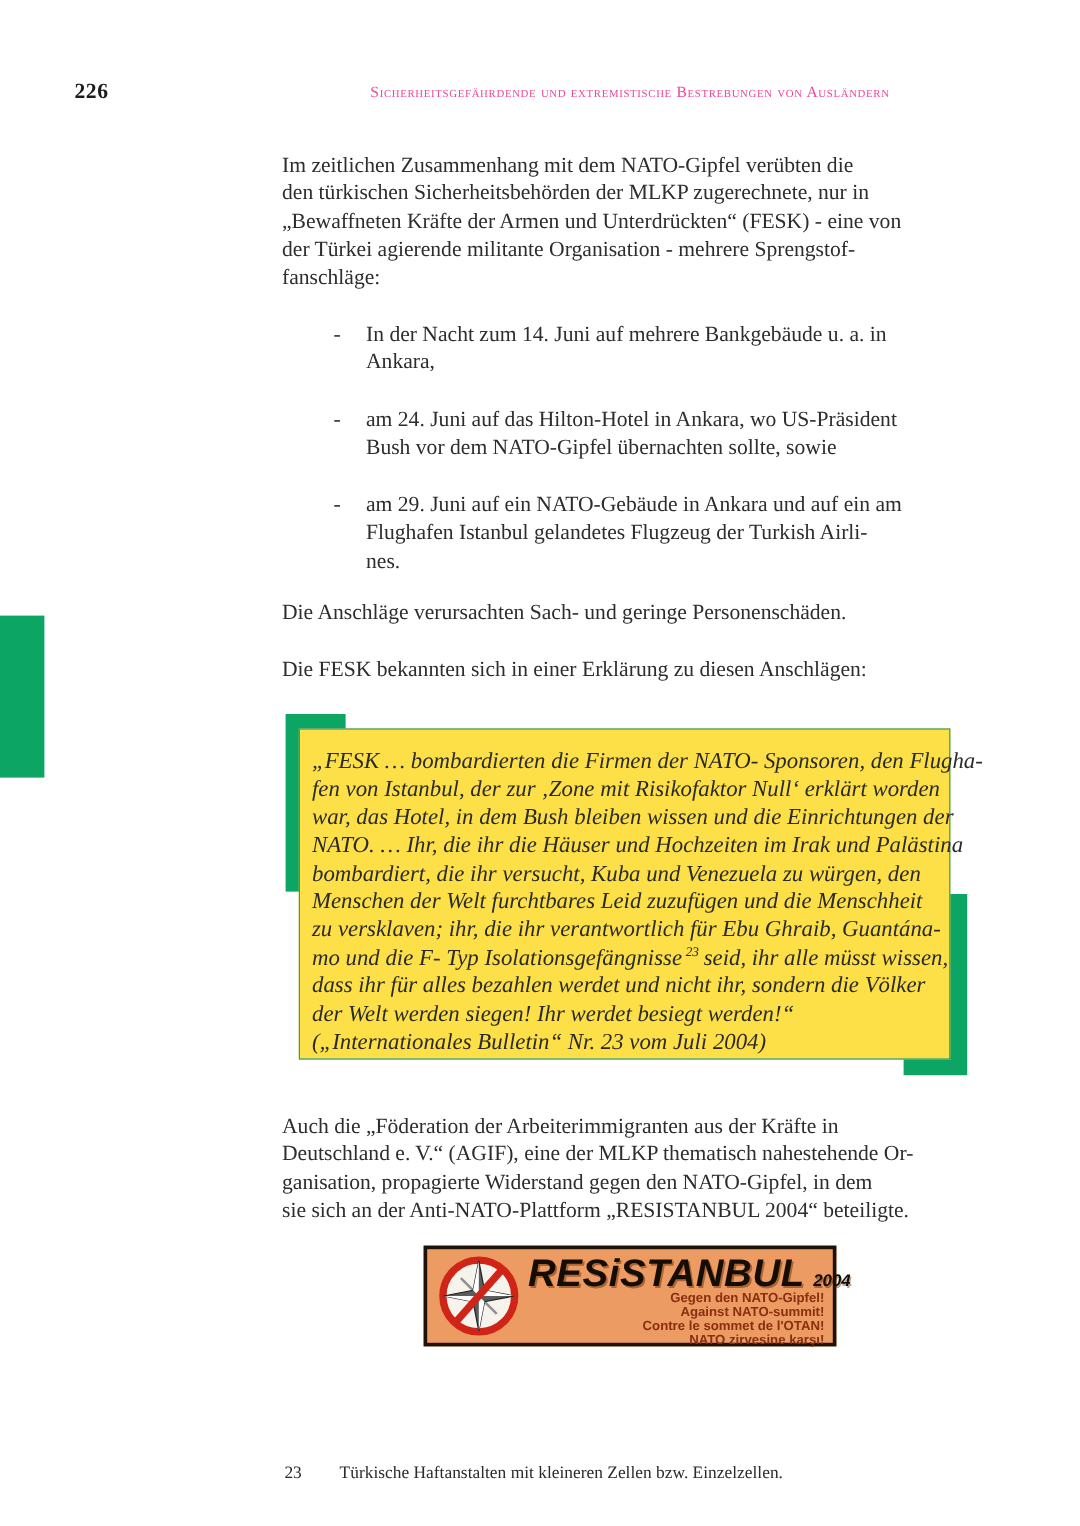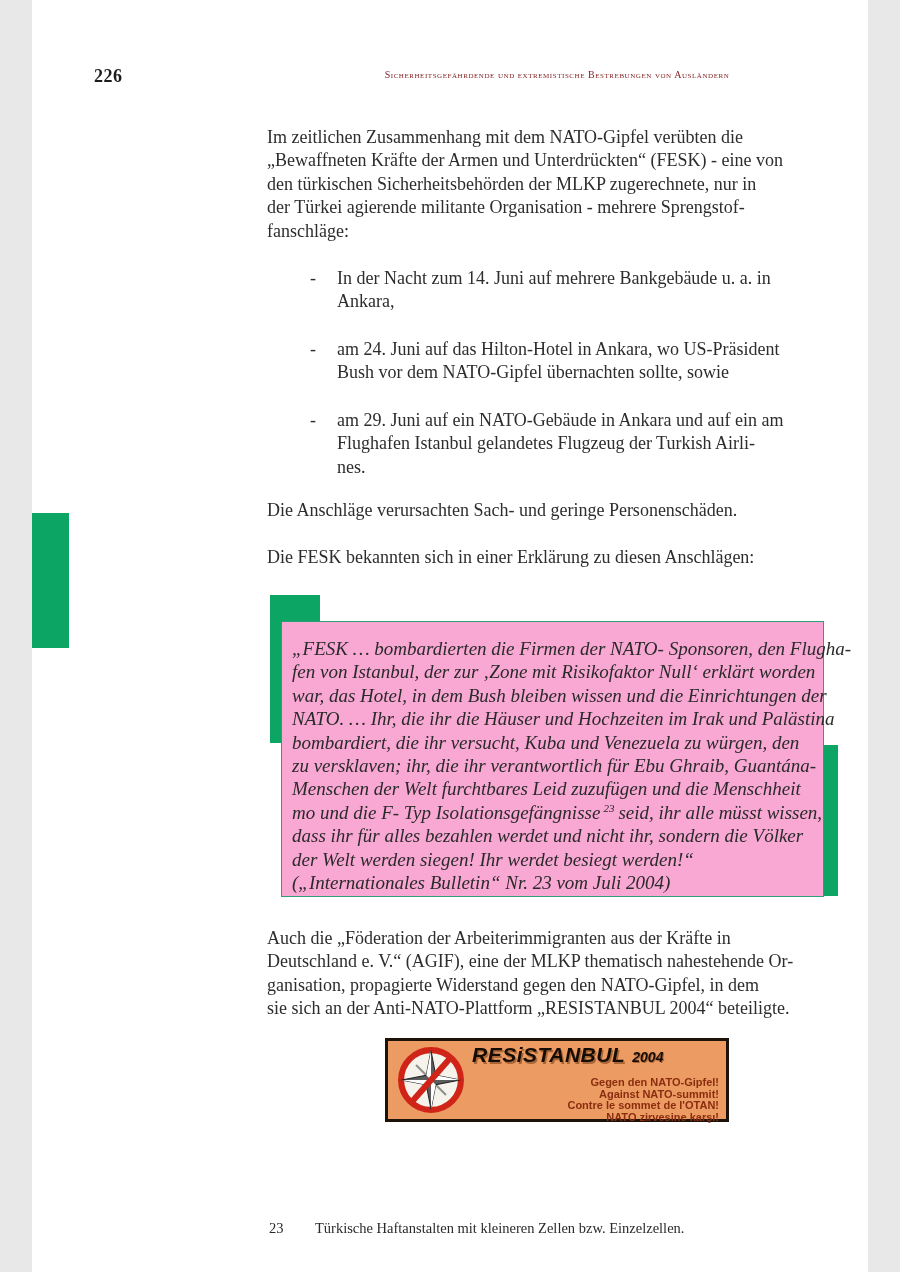--- a/index.html
+++ b/index.html
@@ -1,41 +1,41 @@
 <!DOCTYPE html>
 <html lang="de"><head>
 <meta charset="utf-8">
 <style>
   html, body { margin: 0; padding: 0; background: #e8e8e8; }
   .page {
     position: relative;
-    width: 836px;
+    width: 900px;
     height: 1272px;
     margin: 0 auto;
     background: #ffffff;
     overflow: hidden;
     font-family: "Liberation Serif", serif;
     color: #2d2d2d;
   }
   .abs { position: absolute; }
   .line { white-space: nowrap; }
 
   
   .page-number {
     left: 62px; top: 66px;
     font-size: 18px; font-weight: bold; color: #1c1c1c;
     letter-spacing: 0.5px;
   }
   .running-header {
     left: 235px; top: 69px; width: 580px;
     text-align: center;
     font-variant: small-caps;
-    font-size: 10px;
+    font-size: 13px;
     letter-spacing: 0.55px;
-    color: #7f1d1d;
+    color: #ec4899;
   }
 
   
   .body-text { font-size: 18px; line-height: 23.4px; }
   .para1 { left: 235px; top: 126px; }
   .para2 { left: 235px; top: 499px; }
   .para3 { left: 235px; top: 546px; }
   .para4 { left: 235px; top: 927px; }
 
   .bullet { left: 278px; display: flex; }
@@ -45,25 +45,24 @@
   .bullet-dash { width: 27px; flex: 0 0 27px; }
 
   
   .margin-bar { left: 0; top: 513px; width: 37px; height: 135px; }
   .q-bar-tl   { left: 238px; top: 595px; width: 50px; height: 148px; z-index: 0; }
   .q-bar-br   { left: 753px; top: 745px; width: 53px; height: 151px; z-index: 0; }
 
   
   .q-box {
     left: 249px; top: 607px; width: 543px; height: 276px;
-    background: #f9a8d4;
+    background: #fde047;
     box-sizing: border-box;
     padding: 15px 4px 0 10px;
     z-index: 1;
-    margin-top: 14px;
   }
   .quote-text { font-size: 19px; font-style: italic; line-height: 23.4px; color: #2a2a2a; }
   .q-sup {
     font-size: 11px;
     vertical-align: super;
     line-height: 0;
     margin: 0 4px 0 3px;
   }
 
   
@@ -75,21 +74,21 @@
   }
   .banner-logo { position: absolute; left: 9px; top: 5px; width: 68px; height: 68px; }
   .banner-title-row {
     position: absolute; left: 84px; top: 2px;
     display: flex; align-items: baseline;
     font-family: "Liberation Sans", sans-serif;
     font-style: italic; font-weight: bold;
     color: #150d04;
     white-space: nowrap;
   }
-  .banner-title { font-size: 21px; letter-spacing: 0.5px; text-shadow: 1.5px 1.5px 0 rgba(90,35,5,0.45); font-style: italic; }
+  .banner-title { font-size: 32px; letter-spacing: 0.5px; text-shadow: 1.5px 1.5px 0 rgba(90,35,5,0.45); font-style: italic; }
   .banner-year  { font-size: 14px; margin-left: 7px; text-shadow: 1px 1px 0 rgba(90,35,5,0.45); }
   .banner-slogans {
     position: absolute; right: 7px; top: 36px;
     text-align: right;
     font-family: "Liberation Sans", sans-serif;
     font-weight: bold;
     font-size: 11px; line-height: 11.5px;
     color: #8a2d10;
   }
 
@@ -103,22 +102,22 @@
 <div class="page">
 
   <div class="abs page-number">226</div>
   <div class="abs running-header">Sicherheitsgefährdende und extremistische Bestrebungen von Ausländern</div>
 
   <div class="abs margin-bar" style="background: rgb(12, 165, 100);"></div>
 
   <div class="abs body-text para1">
 
   <div class="line">Im zeitlichen Zusammenhang mit dem NATO-Gipfel verübten die</div>
+      <div class="line">den türkischen Sicherheitsbehörden der MLKP zugerechnete, nur in</div>
       <div class="line">„Bewaffneten Kräfte der Armen und Unterdrückten“ (FESK) - eine von</div>
-      <div class="line">den türkischen Sicherheitsbehörden der MLKP zugerechnete, nur in</div>
       <div class="line">der Türkei agierende militante Organisation - mehrere Sprengstof-</div>
       <div class="line">fanschläge:</div>
     </div>
 
   <div class="abs body-text bullet bullet-1">
     <span class="bullet-dash">-</span>
     <div>
 
     <div class="line">In der Nacht zum 14. Juni auf mehrere Bankgebäude u. a. in</div>
         <div class="line">Ankara,</div>
@@ -149,22 +148,22 @@
   <div class="abs q-bar-br" style="background: rgb(12, 165, 100);"></div>
   <div class="abs q-box" style="border: 1.5px solid rgb(47, 158, 119);">
     <div class="quote-text">
       <div>
 
       <div class="line">„FESK … bombardierten die Firmen der NATO- Sponsoren, den Flugha-</div>
           <div class="line">fen von Istanbul, der zur ‚Zone mit Risikofaktor Null‘ erklärt worden</div>
           <div class="line">war, das Hotel, in dem Bush bleiben wissen und die Einrichtungen der</div>
           <div class="line">NATO. … Ihr, die ihr die Häuser und Hochzeiten im Irak und Palästina</div>
           <div class="line">bombardiert, die ihr versucht, Kuba und Venezuela zu würgen, den</div>
+          <div class="line">Menschen der Welt furchtbares Leid zuzufügen und die Menschheit</div>
           <div class="line">zu versklaven; ihr, die ihr verantwortlich für Ebu Ghraib, Guantána-</div>
-          <div class="line">Menschen der Welt furchtbares Leid zuzufügen und die Menschheit</div>
         </div>
       <div class="line">
         <span>mo und die F- Typ Isolationsgefängnisse</span><span class="q-sup">23</span><span>seid, ihr alle müsst wissen,</span>
       </div>
       <div>
 
       <div class="line">dass ihr für alles bezahlen werdet und nicht ihr, sondern die Völker</div>
           <div class="line">der Welt werden siegen! Ihr werdet besiegt werden!“</div>
         </div>
       <div class="line">(„Internationales Bulletin“ Nr. 23 vom Juli 2004)</div>

